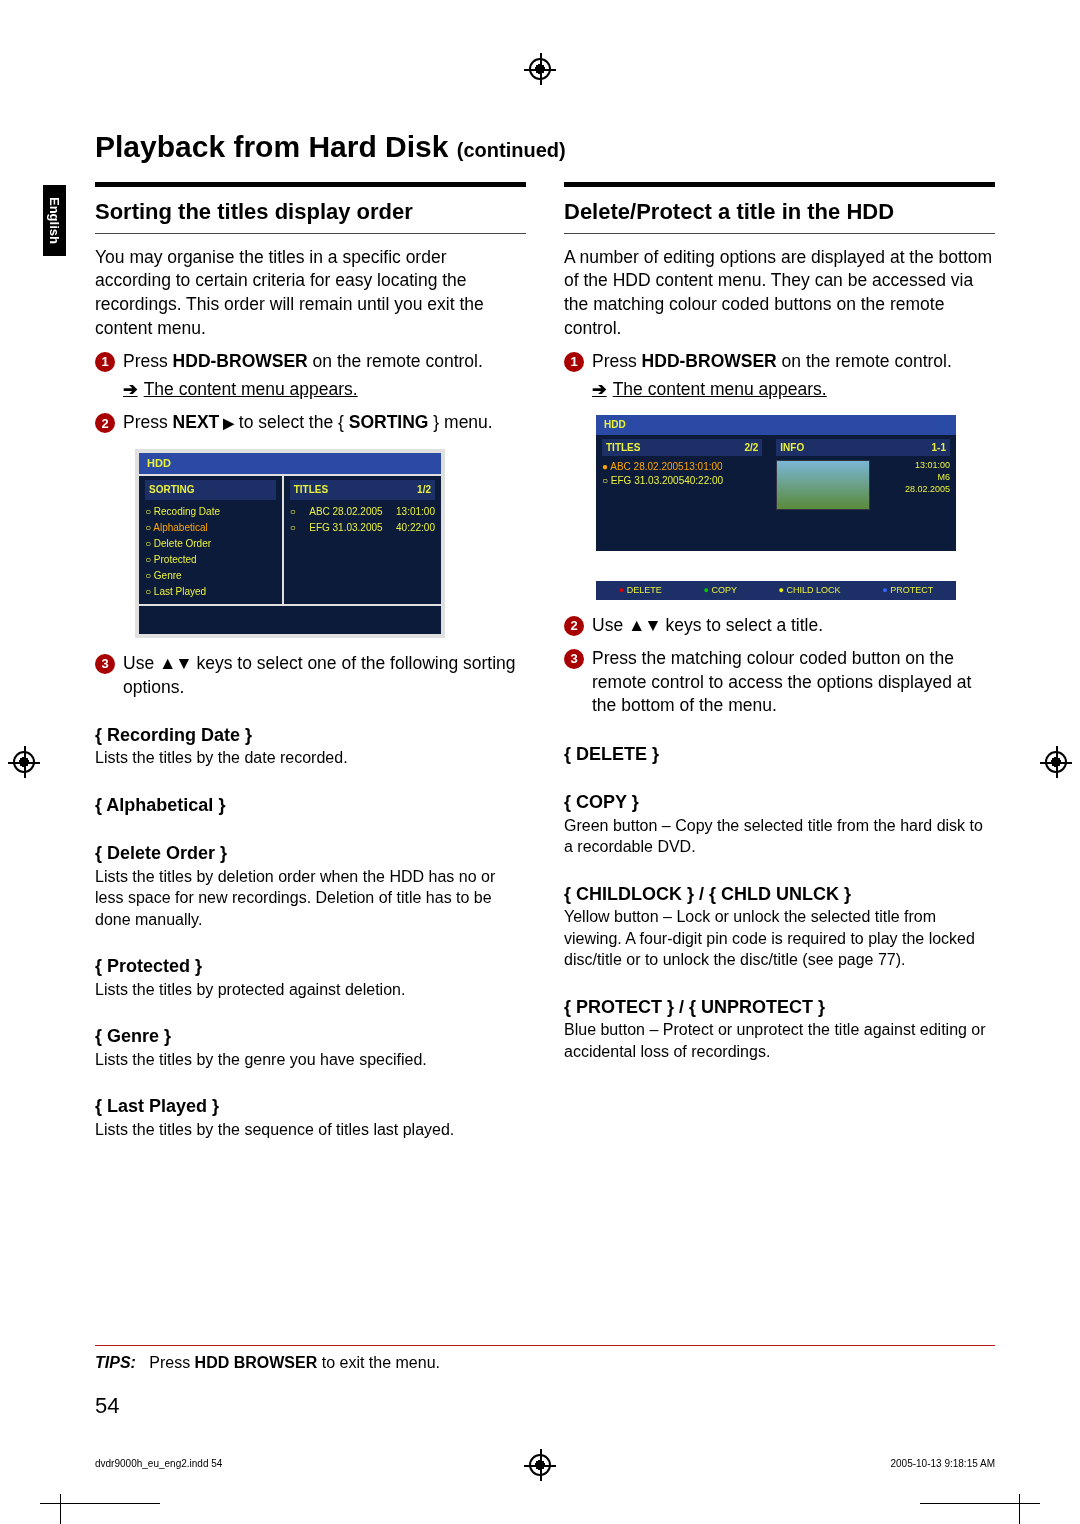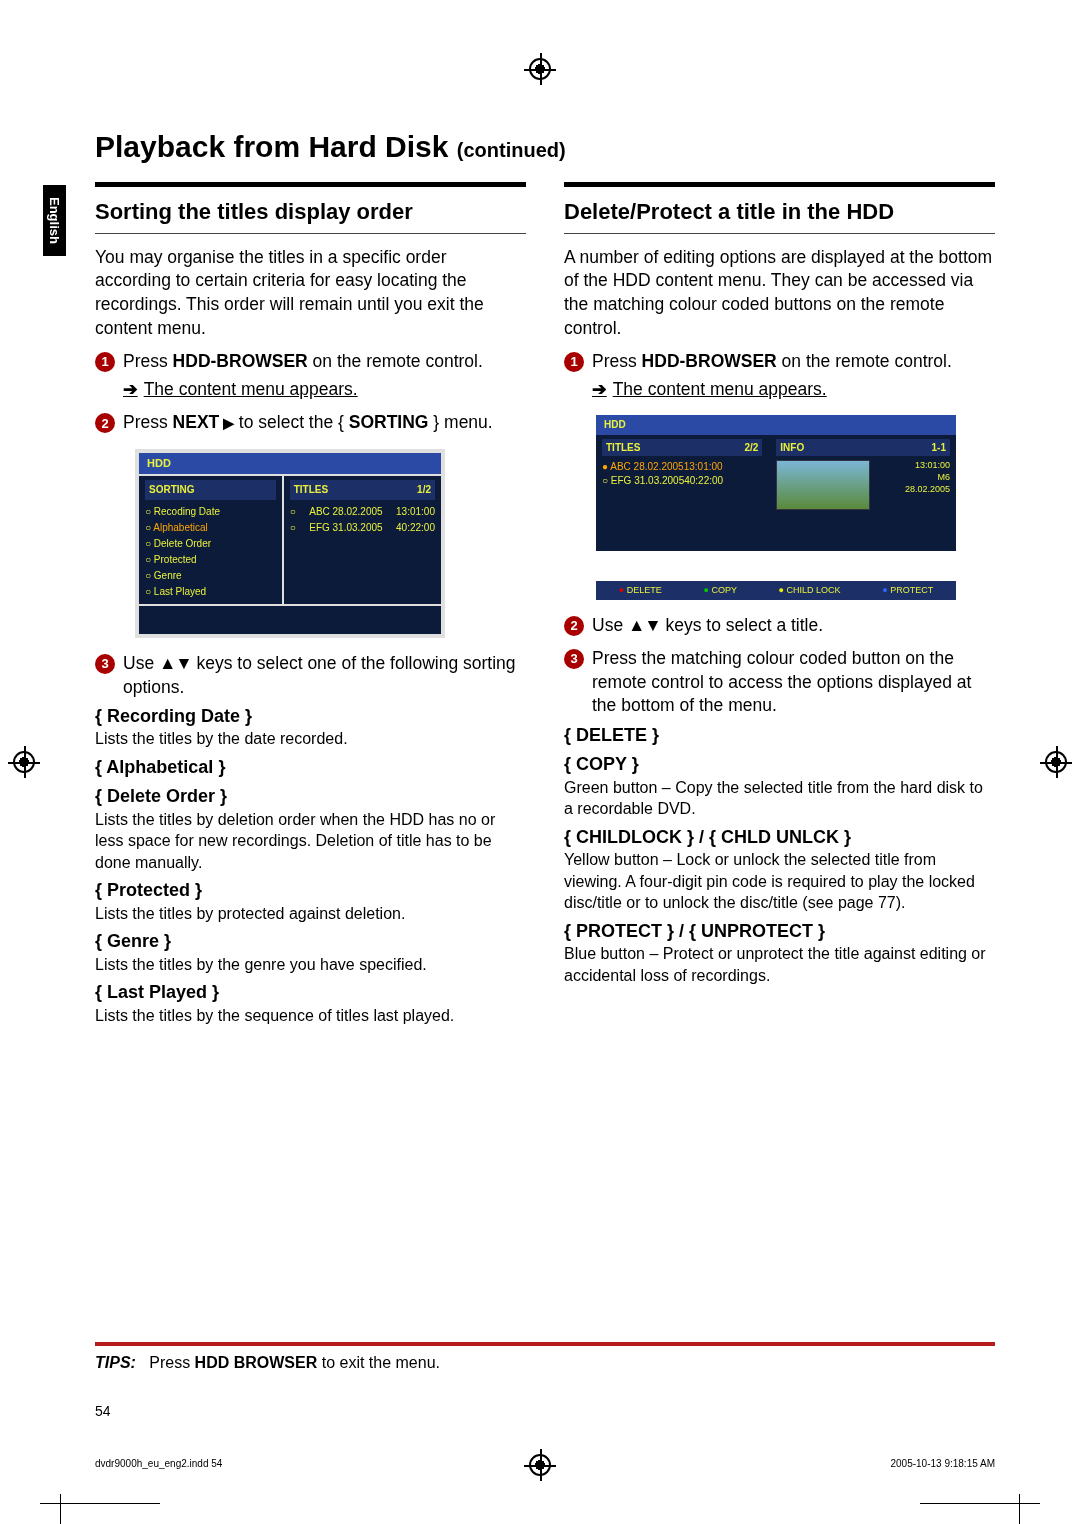--- a/index.html
+++ b/index.html
@@ -105,21 +105,21 @@
   .bullet {
     flex: none;
     width: 20px; height: 20px; border-radius: 50%;
     background: #a80000; color: #fff;
     font-size: 13px; font-weight: bold;
     display: flex; align-items: center; justify-content: center;
     margin-top: 2px;
   }
   .step .body { flex: 1; }
   .arrow-line { display: flex; gap: 6px; margin-top: 4px; padding-left: 28px; text-decoration: underline;}
-  .opt { margin-top: 5px; }
+  .opt { margin-top: 24px; }
   .opt-title { font-weight: bold; font-size: 18px; }
   .opt-desc { font-size: 16px; }
   .menu-shot {
     margin: 14px auto 14px 40px;
     width: 310px;
     background: #e0e0e0;
     padding: 4px;
     font-size: 10px;
     color: #e9f13a;
   }
@@ -155,32 +155,32 @@
   .shot2 .info { font-size: 9px; text-align: right; line-height: 1.3; color: #e9f13a;}
   .shot2 .btnbar { display: flex; justify-content: space-around; background: #1c2f66; padding: 3px 2px; font-size: 9px; color: #e9f13a; margin-top: 30px;}
   .bb .d1::before{content:"● ";color:#d00;}
   .bb .d2::before{content:"● ";color:#0c0;}
   .bb .d3::before{content:"● ";color:#ee0;}
   .bb .d4::before{content:"● ";color:#36f;}
   .tips {
     position: absolute;
     bottom: 2px;
     left: 0; right: 0;
-    border-top: 4px solid #b91c1c;
+    border-top: 1px solid #b91c1c;
     padding-top: 8px;
     font-style: italic;
     font-size: 16px;
   }
   .tips b.lbl { font-style: italic; font-weight: bold; }
   .tips b.key { font-style: normal; font-weight: bold; }
   .pagenum {
     position: absolute;
     left: 0;
     bottom: -45px;
-    font-size: 14px;
+    font-size: 22px;
   }
   .footer {
     position: absolute;
     bottom: 55px;
     left: 95px; right: 85px;
     display: flex;
     justify-content: space-between;
     font-size: 10px;
     color: #000;
   }

